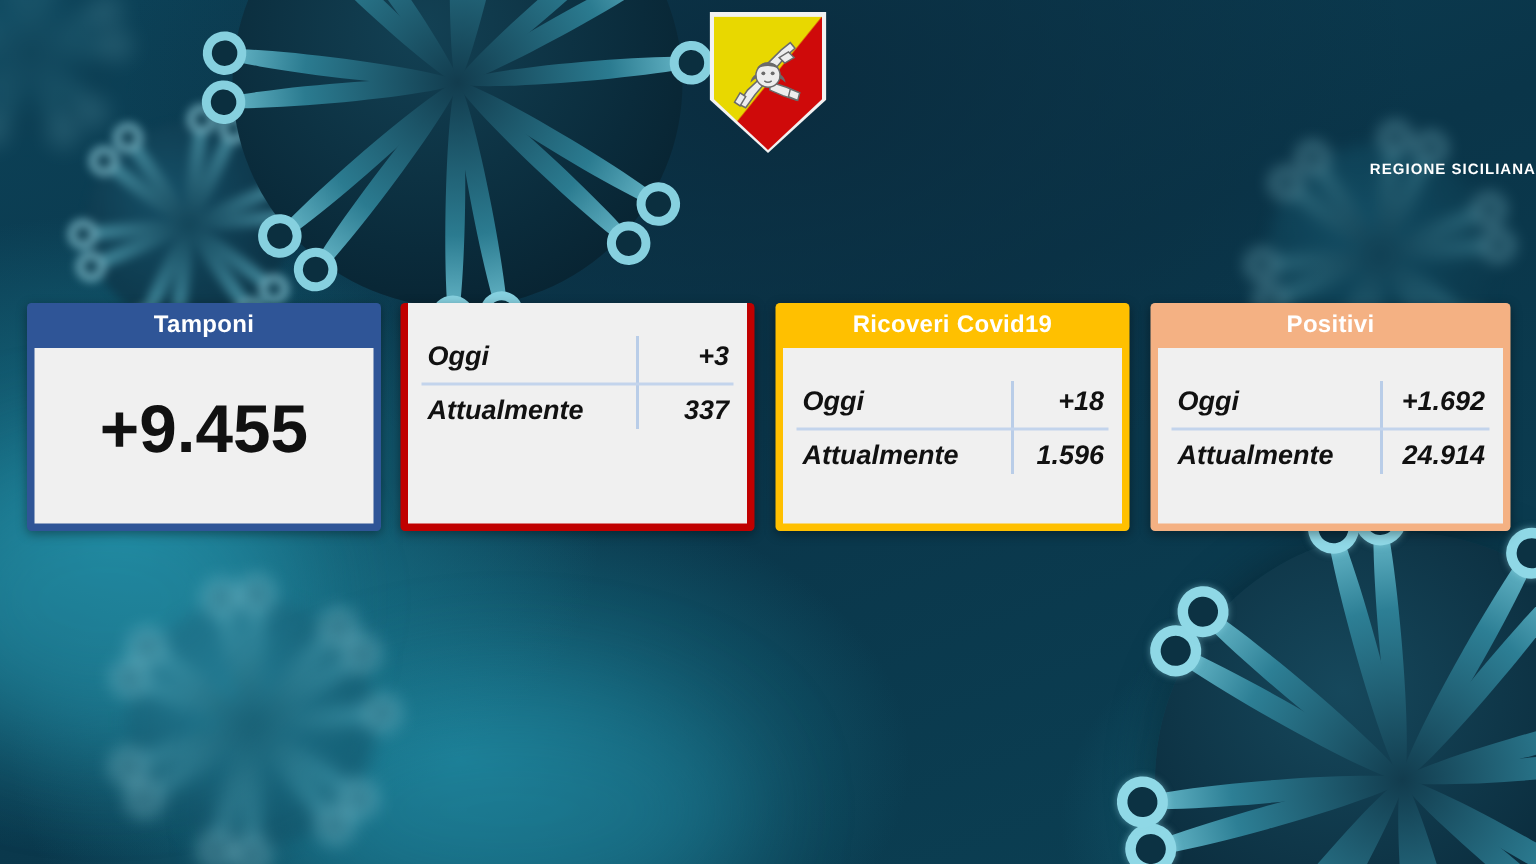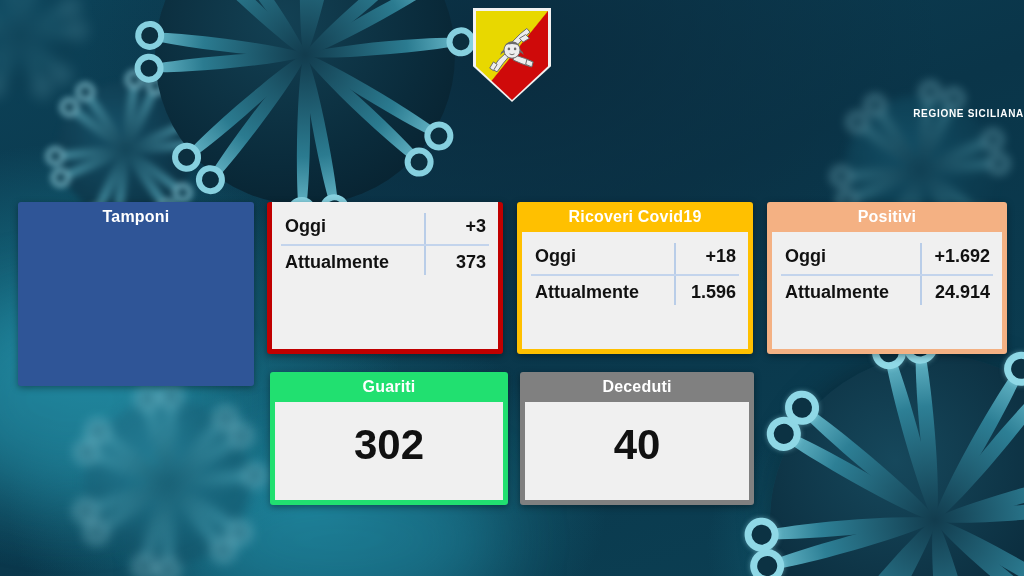--- a/index.html
+++ b/index.html
@@ -119,21 +119,21 @@
   
   .bigval {
     position:absolute; left:0; right:0; top:50%;
     transform:translateY(-50%);
     text-align:center; color:#111; font-weight:bold;
   }
   #card-tamponi .bigval { font-size:45px; top:46%; }
   #card-guariti .bigval, #card-deceduti .bigval { font-size:42px; top:44%; }
 
   
-  .kv { position:absolute; left:0; right:0; top:6px; }
+  .kv { position:absolute; left:0; right:0; top:17px;font-style:italic; }
   .kv .row {
     display:flex; align-items:center; height:36px; position:relative;
   }
   .kv .k {
     flex:1 1 auto; padding-left:13px; font-size:18px; font-weight:bold; color:#111;
     white-space:nowrap;
   }
   .kv .v {
     flex:0 0 auto; padding-right:12px; font-size:18px; font-weight:bold; color:#111;
     text-align:right; white-space:nowrap;
@@ -401,36 +401,39 @@
             <path d="M37 46 q-5 3-6 9 q4-4 7-5z"></path>
             <path d="M63 46 q5 3 6 9 q-4-4-7-5z"></path>
           </g>
         </svg>
       </div>
     </div>
     <div id="regione-label">REGIONE SICILIANA</div>
   </div>
 
 
-  <div class="card" id="card-tamponi" style="left:18px; top:202px; width:236px; height:184px; background:#2f5597;">
+  <div class="card" id="card-tamponi" style="left:18px; top:202px; width:236px; height:152px; background:#2f5597;">
     <div class="hdr">Tamponi</div>
+    <div class="panel">
+      <div class="bigval">+9.455</div>
+    </div>
   </div>
 
   <div class="card" id="card-terapie" style="left:267px; top:202px; width:236px; height:152px; background:#c00000;">
     <div class="panel">
       <div class="kv">
         <div class="vline" style="left:152px;"></div>
         <div class="row">
           <span class="k">Oggi</span>
           <span class="v">+3</span>
         </div>
         <div class="hline"></div>
         <div class="row">
           <span class="k">Attualmente</span>
-          <span class="v">373</span>
+          <span class="v">337</span>
         </div>
       </div>
     </div>
   </div>
 
   <div class="card" id="card-ricoveri" style="left:517px; top:202px; width:236px; height:152px; background:#ffc000;">
     <div class="hdr">Ricoveri Covid19</div>
     <div class="panel">
       <div class="kv">
         <div class="vline" style="left:152px;"></div>
@@ -458,28 +461,16 @@
         </div>
         <div class="hline"></div>
         <div class="row">
           <span class="k">Attualmente</span>
           <span class="v">24.914</span>
         </div>
       </div>
     </div>
   </div>
 
-  <div class="card" id="card-guariti" style="left:270px; top:372px; width:238px; height:133px; background:#21e070;">
-    <div class="hdr">Guariti</div>
-    <div class="panel">
-      <div class="bigval">302</div>
-    </div>
-  </div>
-
-  <div class="card" id="card-deceduti" style="left:520px; top:372px; width:234px; height:133px; background:#808080;">
-    <div class="hdr">Deceduti</div>
-    <div class="panel">
-      <div class="bigval">40</div>
-    </div>
-  </div>
+
 
 
 </div>
 
 </body></html>

